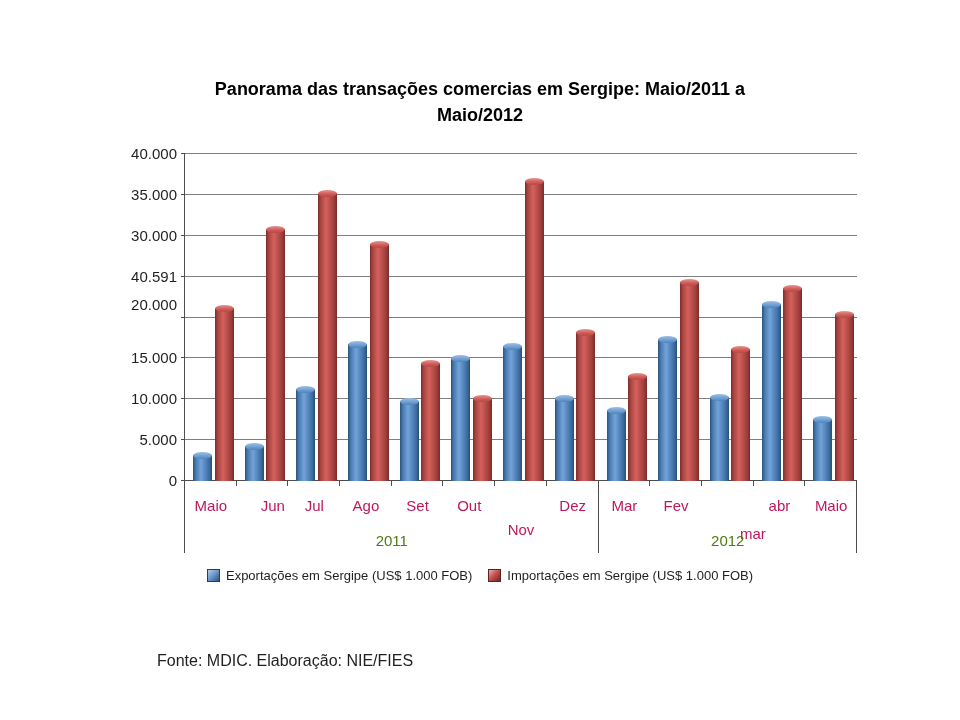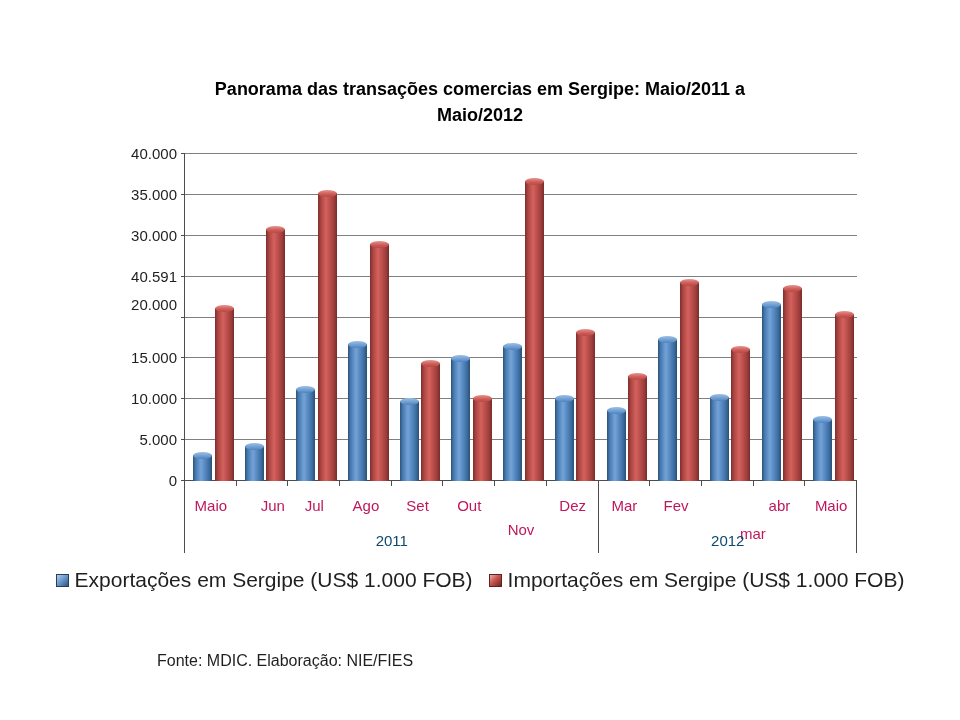--- a/index.html
+++ b/index.html
@@ -14,32 +14,32 @@
   }
   
   .gridline{position:absolute;height:1px;background:#7f7f7f;}
   .axisline{position:absolute;background:#4d4d4d;}
   .ytick-label{
     position:absolute;width:80px;text-align:right;font-size:15px;line-height:18px;color:#1f1f1f;
   }
   .tickmark{position:absolute;background:#4d4d4d;}
   .separator{position:absolute;width:1px;background:#4d4d4d;}
   .month-label{position:absolute;text-align:center;font-size:15px;line-height:18px;color:#be185d;}
-  .year-label{position:absolute;text-align:center;font-size:15px;line-height:18px;color:#0c4a6e;}
+  .year-label{position:absolute;text-align:center;font-size:15px;line-height:18px;color:#4d7c0f;}
   
   .bar{position:absolute;width:19px;}
   .bar.s0{background:linear-gradient(90deg,#2c5377 0%,#487bb4 15%,#74a3d6 42%,#5d8ec6 58%,#3c6da1 85%,#2a4f73 100%);}
   .bar.s1{background:linear-gradient(90deg,#7d2d2b 0%,#aa4542 15%,#d4615c 42%,#c25350 58%,#9c3e3b 85%,#782b29 100%);}
   .bar::before{content:"";position:absolute;top:-3px;left:0;width:100%;height:7px;border-radius:50%;}
   .bar.s0::before{background:linear-gradient(180deg,#9dbfe4 0%,#6d9dd1 60%,#4f81bd 100%);}
   .bar.s1::before{background:linear-gradient(180deg,#e69490 0%,#cd5954 60%,#b44a47 100%);}
   
   #legend{
     position:absolute;left:0;right:0;top:568px;display:flex;justify-content:center;
-    align-items:center;gap:16px;font-size:21px;color:#1f1f1f;
+    align-items:center;gap:16px;font-size:13px;color:#1f1f1f;
   }
   .legend-item{display:flex;align-items:center;gap:6px;}
   .swatch{width:11px;height:11px;flex:0 0 auto;}
   .swatch.s0{background:linear-gradient(135deg,#b7cde7 0%,#6d9ace 45%,#2f547c 100%);border:1px solid #23405e;}
   .swatch.s1{background:linear-gradient(135deg,#e8b3b0 0%,#c9534f 45%,#6e2523 100%);border:1px solid #5e2220;}
   
   #footer-source{position:absolute;left:157px;top:632px;font-size:16px;color:#1f1f1f;margin-top:20px;}
 </style>
 </head>
 <body>

